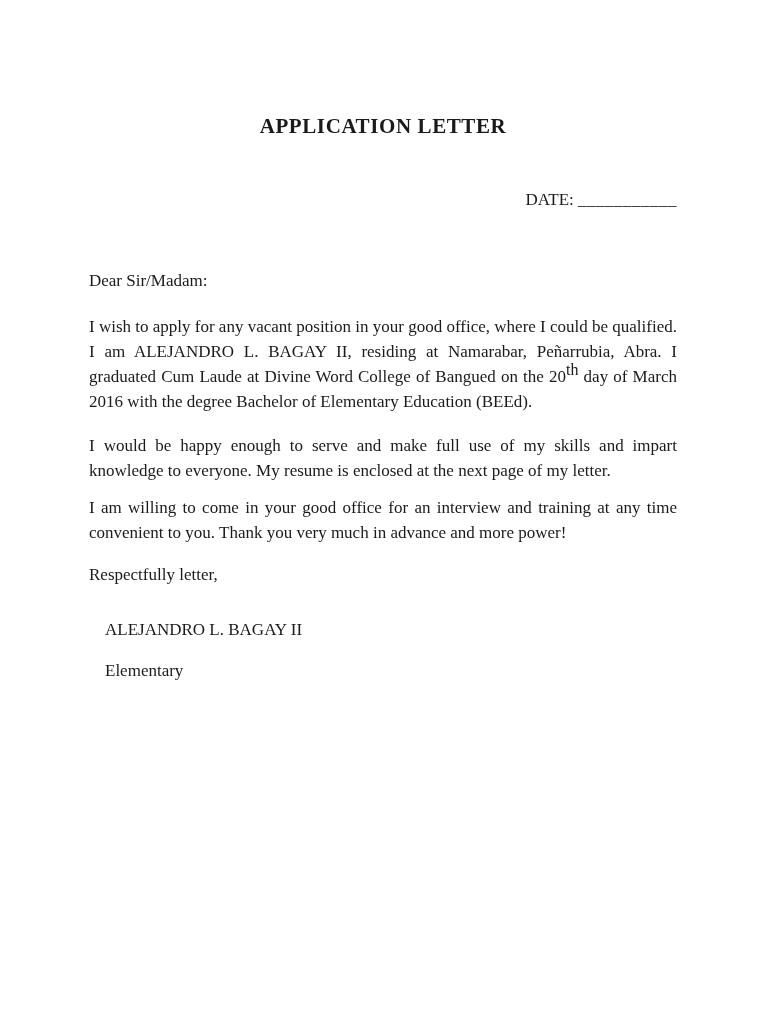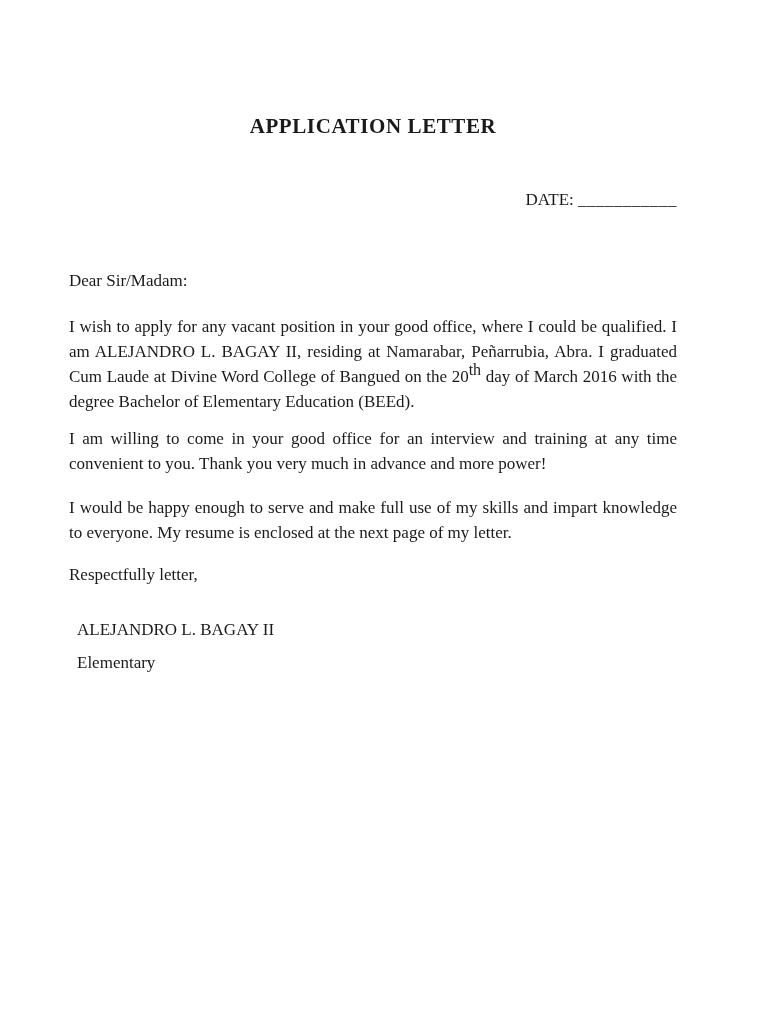--- a/index.html
+++ b/index.html
@@ -7,21 +7,21 @@
     padding: 0;
     background: #ffffff;
   }
   .page {
     position: relative;
     width: 768px;
     height: 1024px;
     margin: 0 auto;
     background: #ffffff;
     box-sizing: border-box;
-    padding: 113px 91px 0 69px;
+    padding: 113px 91px 0 89px;
     font-family: "Liberation Serif", "DejaVu Serif", serif;
     font-size: 17px;
     line-height: 25px;
     color: #1a1a1a;
     overflow: hidden;
   }
   .doc-title {
     margin: 0;
     text-align: center;
     font-size: 21px;
@@ -59,43 +59,43 @@
     line-height: 0;
     vertical-align: super;
   }
   .closing {
     margin: 17px 0 0 0;
   }
   .signature {
     margin-top: 30px;
   }
   .signature p {
-    margin: 8px;
+    margin: 16px;
   }
 </style>
 </head>
 <body>
 
 <div class="page">
 
   <h1 class="doc-title">APPLICATION LETTER</h1>
 
   <div class="date-line">
     <span>DATE:</span>
     <span class="date-blank">___________</span>
   </div>
 
   <p class="salutation">Dear Sir/Madam:</p>
 
 
   <p class="body-para first"><span>I wish to apply for any vacant position in your good office, where I could be qualified. I am ALEJANDRO L. BAGAY II, residing at Namarabar, Peñarrubia, Abra. I graduated Cum Laude at Divine Word College of Bangued on the 20</span><sup class="ordinal">th</sup><span> day of March 2016 with the degree Bachelor of Elementary Education (BEEd).</span></p>
 
+  <p class="body-para second">I would be happy enough to serve and make full use of my skills and impart knowledge to everyone. My resume is enclosed at the next page of my letter.</p>
+
   <p class="body-para third">I am willing to come in your good office for an interview and training at any time convenient to you. Thank you very much in advance and more power!</p>
-
-  <p class="body-para second">I would be happy enough to serve and make full use of my skills and impart knowledge to everyone. My resume is enclosed at the next page of my letter.</p>
 
   <p class="closing">Respectfully letter,</p>
 
   <div class="signature">
     <p>ALEJANDRO L. BAGAY II</p>
     <p>Elementary</p>
   </div>
 
 </div>
 

